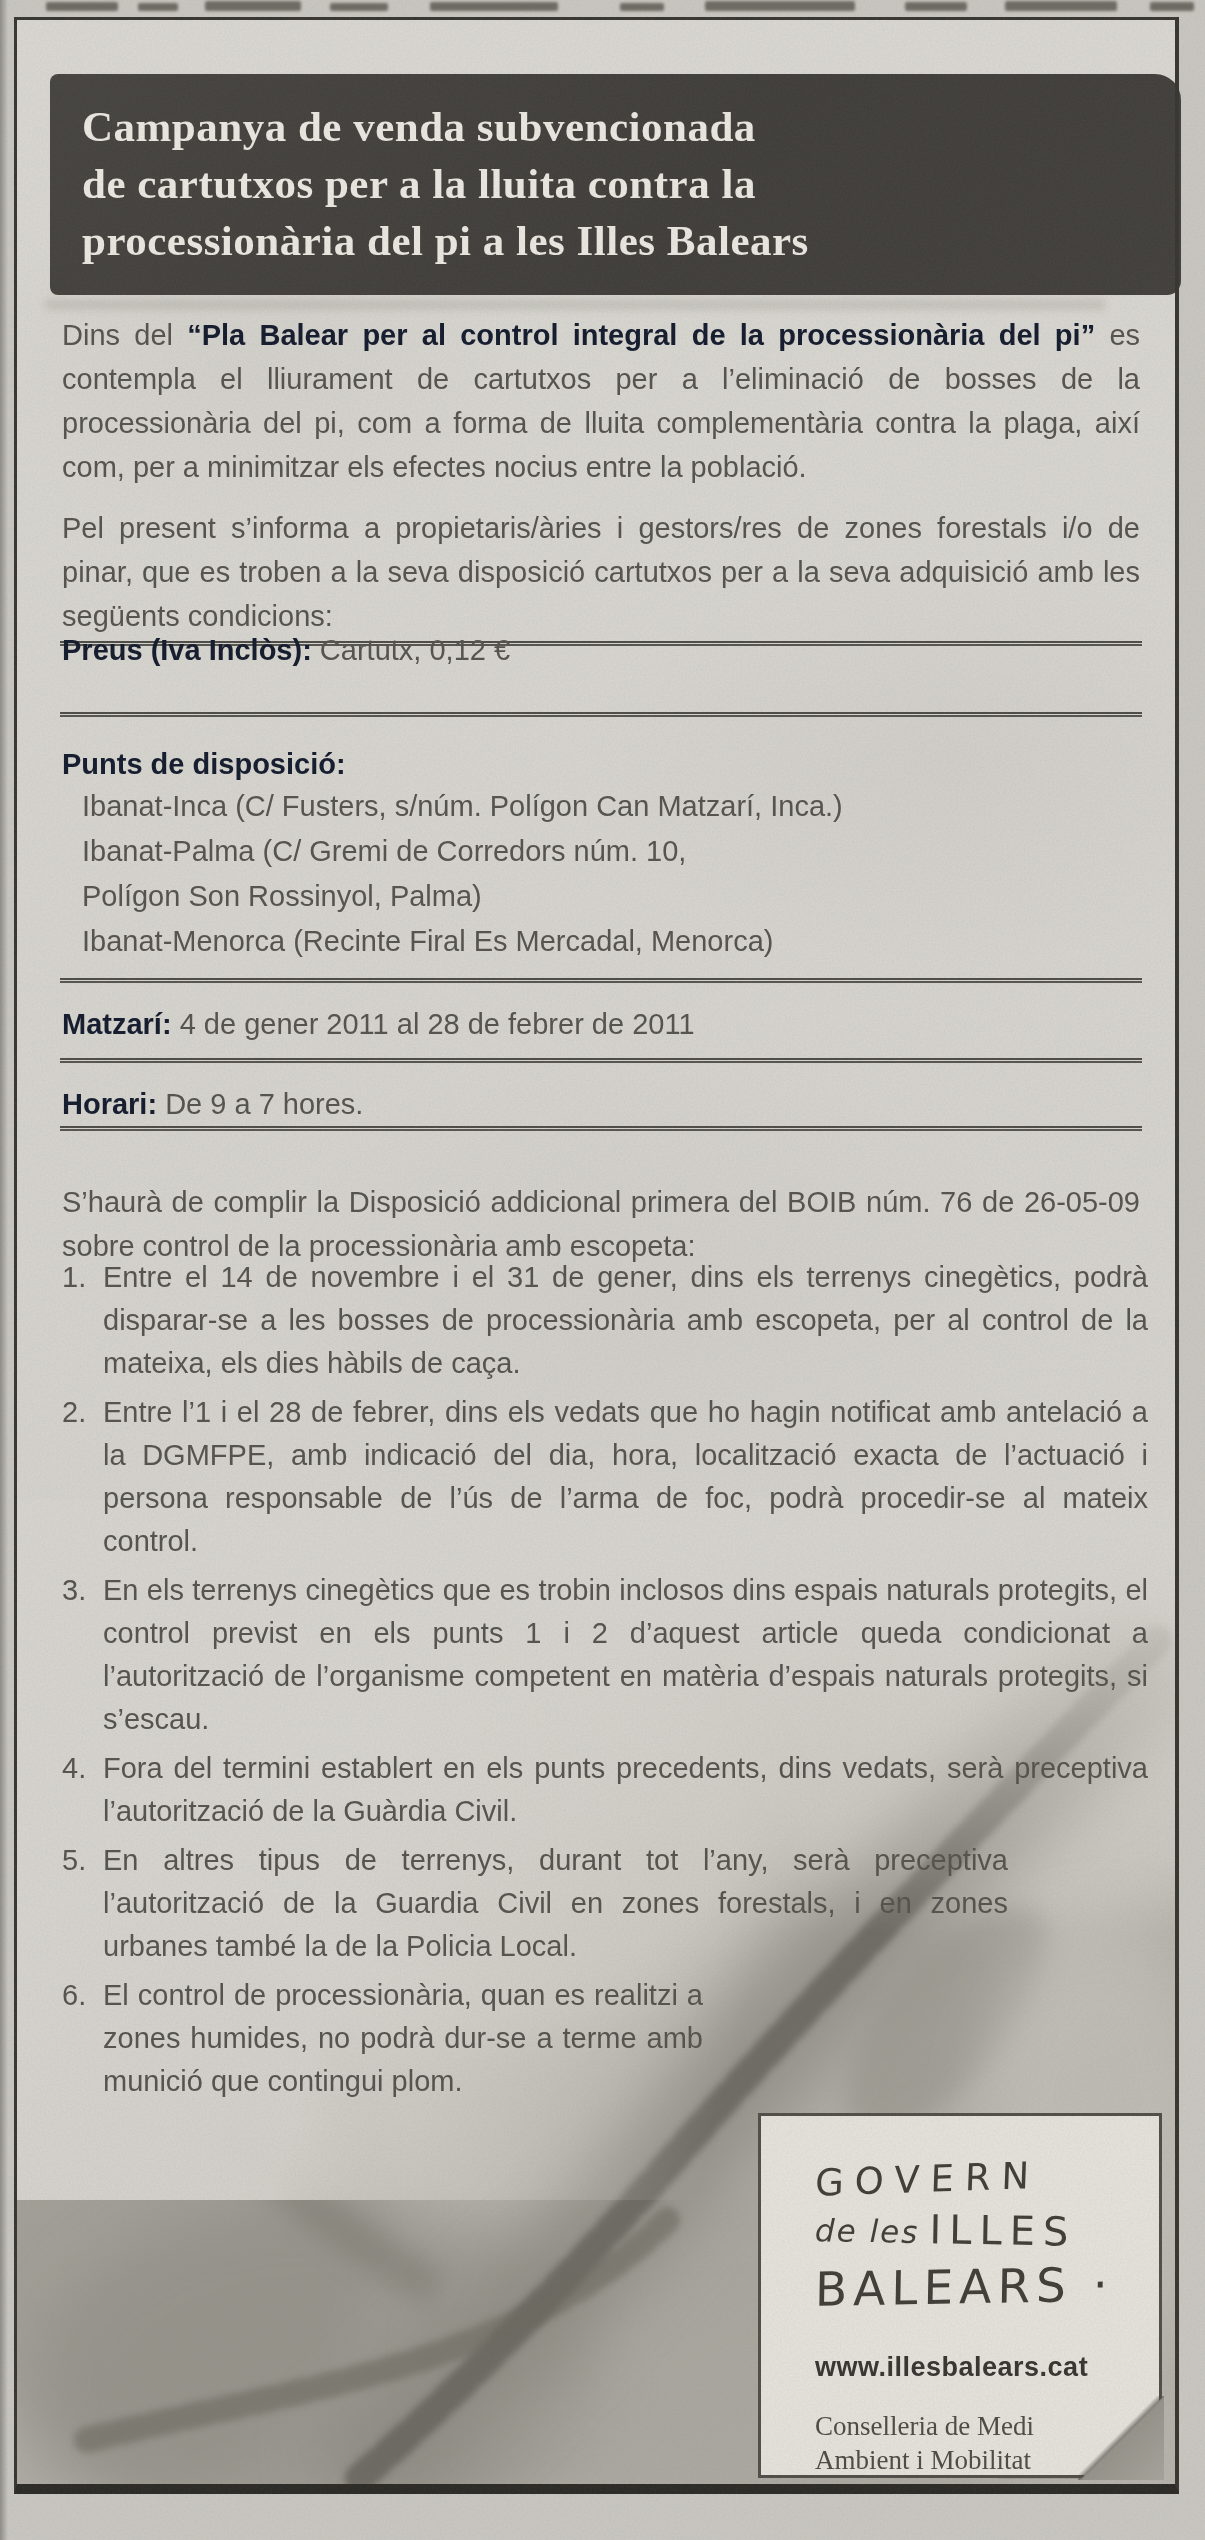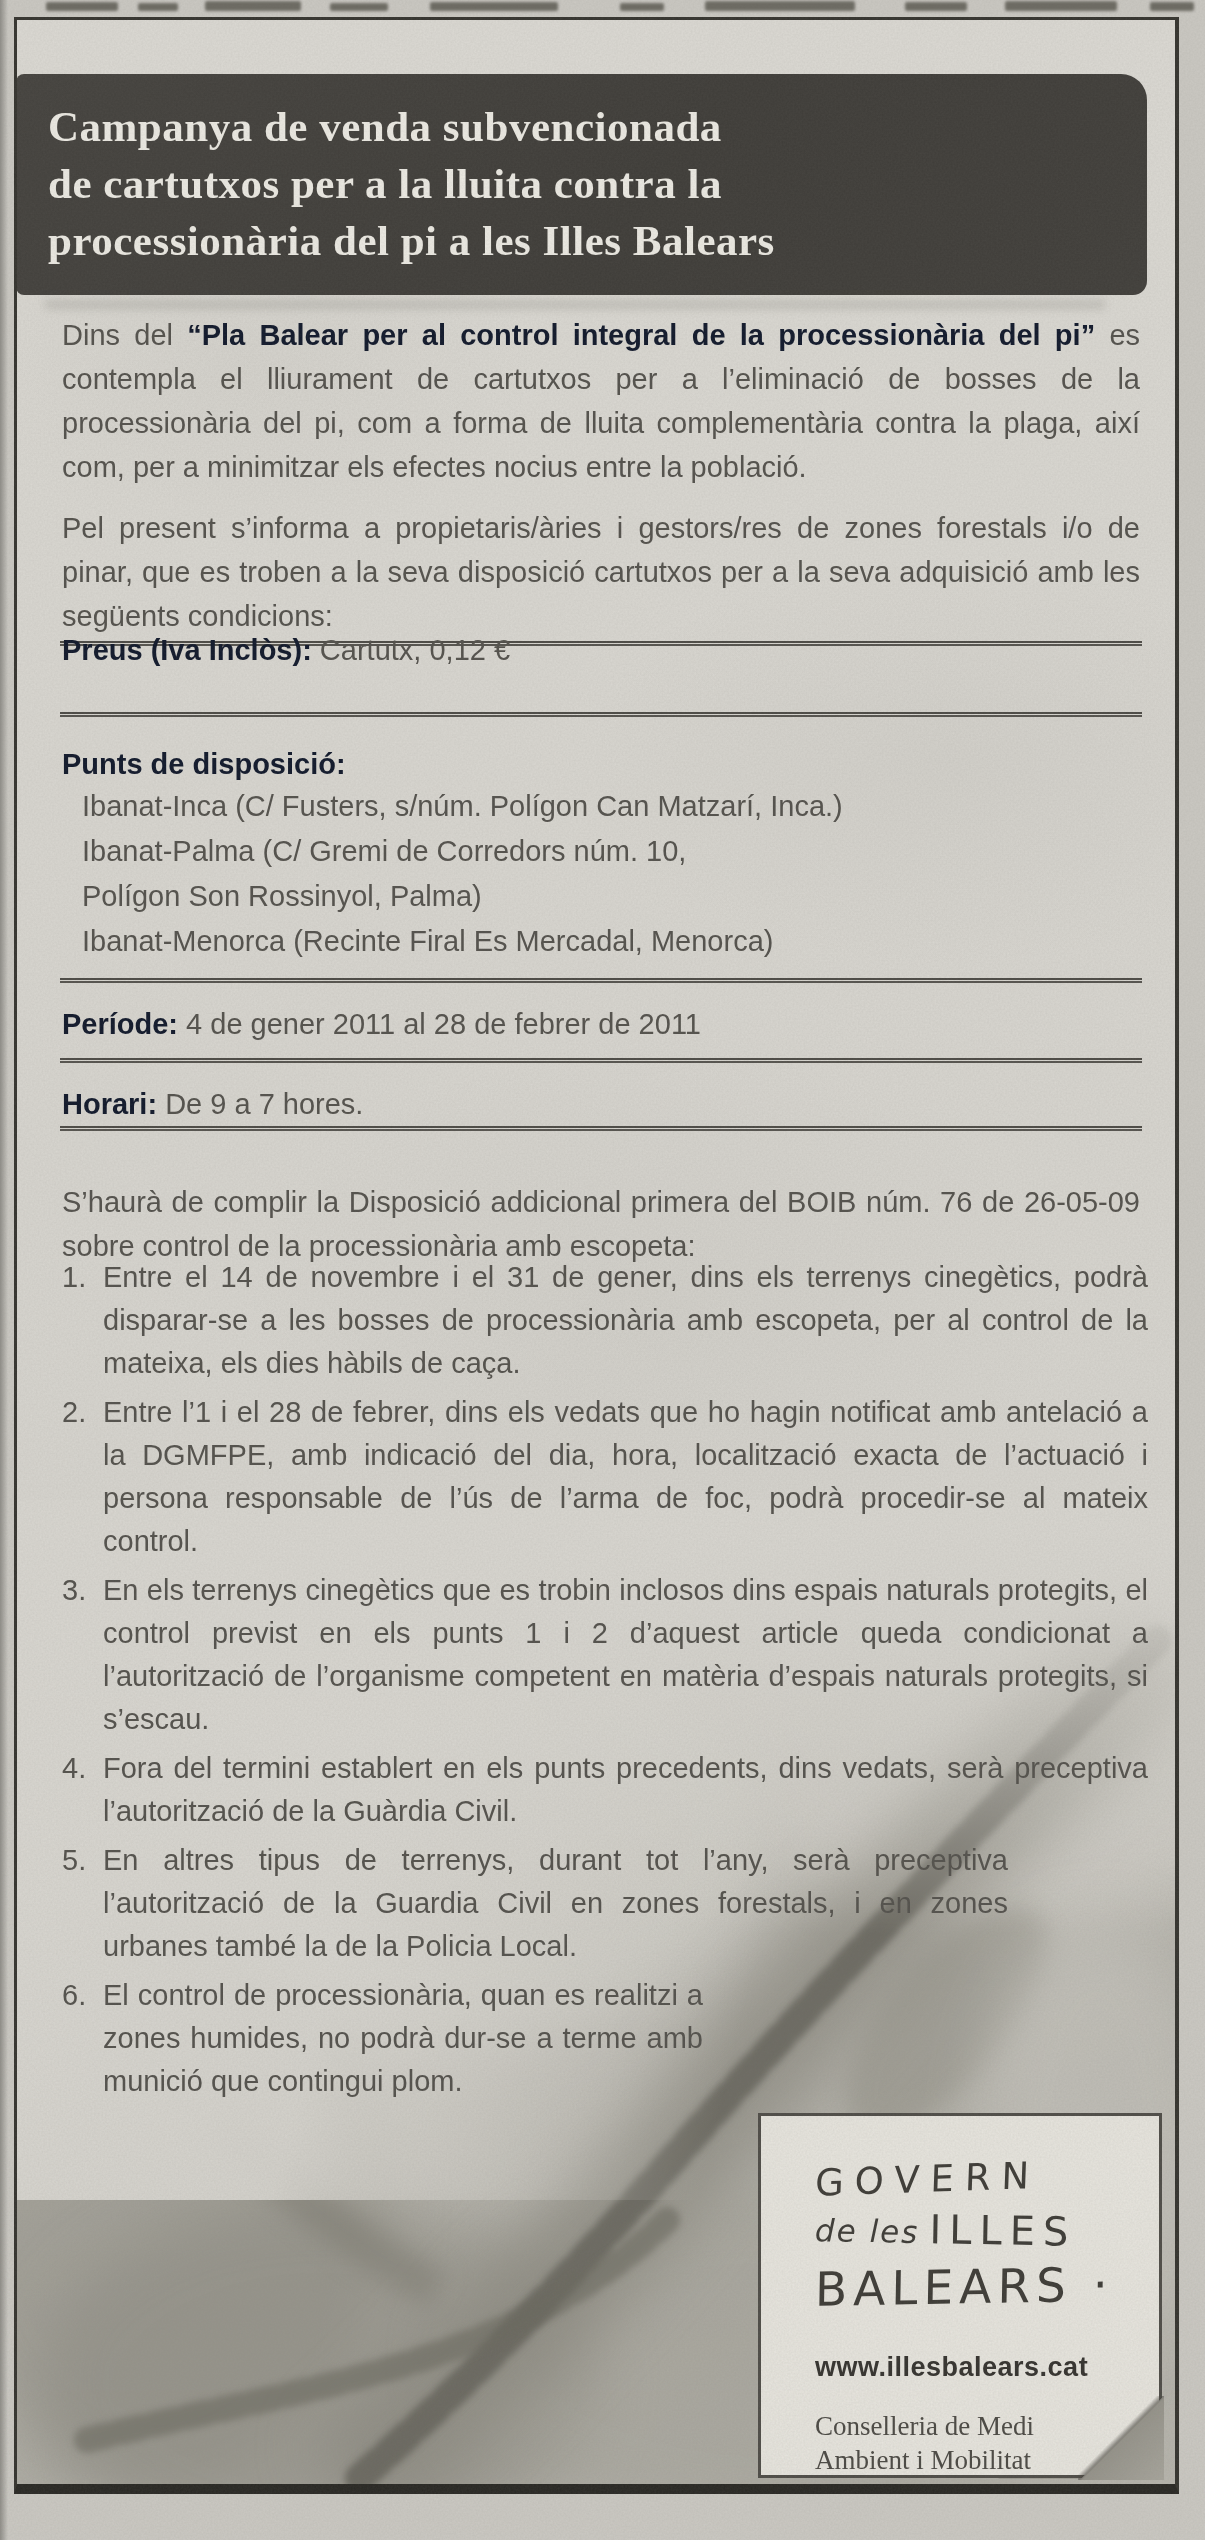--- a/index.html
+++ b/index.html
@@ -18,21 +18,21 @@
          background:linear-gradient(180deg,#dcdad4 0%,#d9d7d1 30%,#d7d5cf 62%,#d3d1ca 100%);}
   .mottle{position:absolute;left:14px;top:17px;width:1165px;height:2477px;z-index:3;pointer-events:none;
          background:
            radial-gradient(420px 260px at 20% 14%,rgba(110,108,100,.05),rgba(110,108,100,0) 70%),
            radial-gradient(520px 300px at 80% 30%,rgba(110,108,100,.06),rgba(110,108,100,0) 70%),
            radial-gradient(600px 380px at 55% 52%,rgba(110,108,100,.05),rgba(110,108,100,0) 70%);}
   .ad-frame{position:absolute;left:14px;top:17px;width:1165px;height:2477px;z-index:20;pointer-events:none;
             border:3px solid #34332e;border-right-width:4px;border-bottom:10px solid #282723;}
 
   
-  .banner{position:absolute;left:16px;top:74px;width:1131px;height:221px;z-index:6;
+  .banner{position:absolute;left:50px;top:74px;width:1131px;height:221px;z-index:6;
           background:linear-gradient(135deg,#44423e,#3e3c38 55%,#403e3a);
           border-radius:8px 26px 14px 8px;padding:24px 20px 0 32px;}
   .banner .bl{font-family:"Liberation Serif",serif;font-weight:bold;letter-spacing:.5px;
           color:#edebe4;font-size:43px;line-height:57px;white-space:nowrap;}
   .smudge{position:absolute;left:45px;top:300px;width:1060px;height:9px;z-index:4;
           background:rgba(96,94,86,.20);filter:blur(4px);}
 
   
   .t{position:absolute;z-index:7;color:#53514c;font-size:29px;line-height:44px;}
   .just{text-align:justify;}
@@ -154,21 +154,21 @@
 
       <div class="dist-line">Ibanat-Palma (C/ Gremi de Corredors núm. 10,</div>
 
       <div class="dist-line">Polígon Son Rossinyol, Palma)</div>
 
       <div class="dist-line">Ibanat-Menorca (Recinte Firal Es Mercadal, Menorca)</div>
     </div>
 
   <div class="rule" style="top:978px"></div>
 
-  <p class="t" style="left:62px;top:1002px;margin:0"><strong>Període:</strong><span> 4 de gener 2011 al 28 de febrer de 2011</span></p>
+  <p class="t" style="left:62px;top:1002px;margin:0"><strong>Matzarí:</strong><span> 4 de gener 2011 al 28 de febrer de 2011</span></p>
 
   <div class="rule" style="top:1058px"></div>
 
   <p class="t" style="left:62px;top:1082px;margin:0"><strong>Horari:</strong><span> De 9 a 7 hores.</span></p>
 
   <div class="rule" style="top:1126px"></div>
 
   <p class="t just" style="left:62px;top:1180px;width:1078px;margin:0">S’haurà de complir la Disposició addicional primera del BOIB núm. 76 de 26-05-09 sobre control de la processionària amb escopeta:</p>
 
   <ol class="rules-list">

